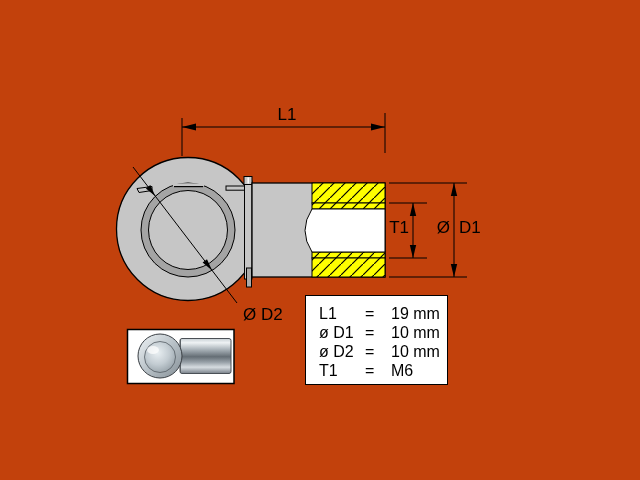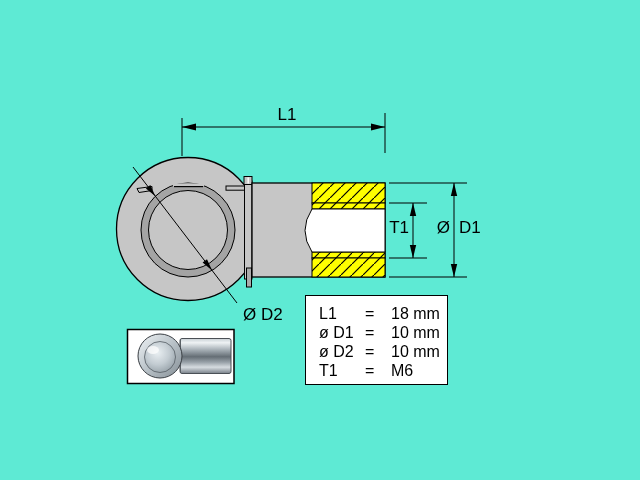--- a/index.html
+++ b/index.html
@@ -1,16 +1,16 @@
 <!DOCTYPE html>
 <html><head>
 <meta charset="utf-8">
 <style>
   html,body{margin:0;padding:0;background:#fff;}
-  #stage{position:relative;width:640px;height:480px;background:#5eead4;overflow:hidden;
+  #stage{position:relative;width:640px;height:480px;background:#c2410c;overflow:hidden;
          font-family:"Liberation Sans", sans-serif;}
   #drawing{position:absolute;left:0;top:0;}
   .dimtext{font-family:"Liberation Sans", sans-serif;font-size:17px;fill:#000;}
   .d2text{font-family:"Liberation Sans", sans-serif;font-size:17px;fill:#000;}
   #spec-table{position:absolute;left:305px;top:295px;width:143px;height:90px;
               border:1.5px solid #000;background:#fff;box-sizing:border-box;
               padding:8px 0 0 13px;font-size:16px;color:#000;}
   .spec-row{display:flex;line-height:19px;white-space:nowrap;}
   .spec-label{width:46px;}
   .spec-eq{width:26px;}
@@ -117,21 +117,21 @@
       <circle cx="160" cy="356" r="22" fill="url(#metalRing)" stroke="#3a3f44" stroke-width="1"></circle>
       <circle cx="160" cy="357" r="15.5" fill="url(#socketGrad)" stroke="#565d63" stroke-width="0.8"></circle>
       <ellipse cx="153" cy="350" rx="6" ry="4" fill="rgba(255,255,255,0.7)"></ellipse>
     </g>
   </svg>
 
   <div id="spec-table">
     <div class="spec-row">
       <span class="spec-label">L1</span>
       <span class="spec-eq">=</span>
-      <span class="spec-value">18 mm</span>
+      <span class="spec-value">19 mm</span>
     </div>
     <div class="spec-row">
       <span class="spec-label">ø D1</span>
       <span class="spec-eq">=</span>
       <span class="spec-value">10 mm</span>
     </div>
     <div class="spec-row">
       <span class="spec-label">ø D2</span>
       <span class="spec-eq">=</span>
       <span class="spec-value">10 mm</span>

